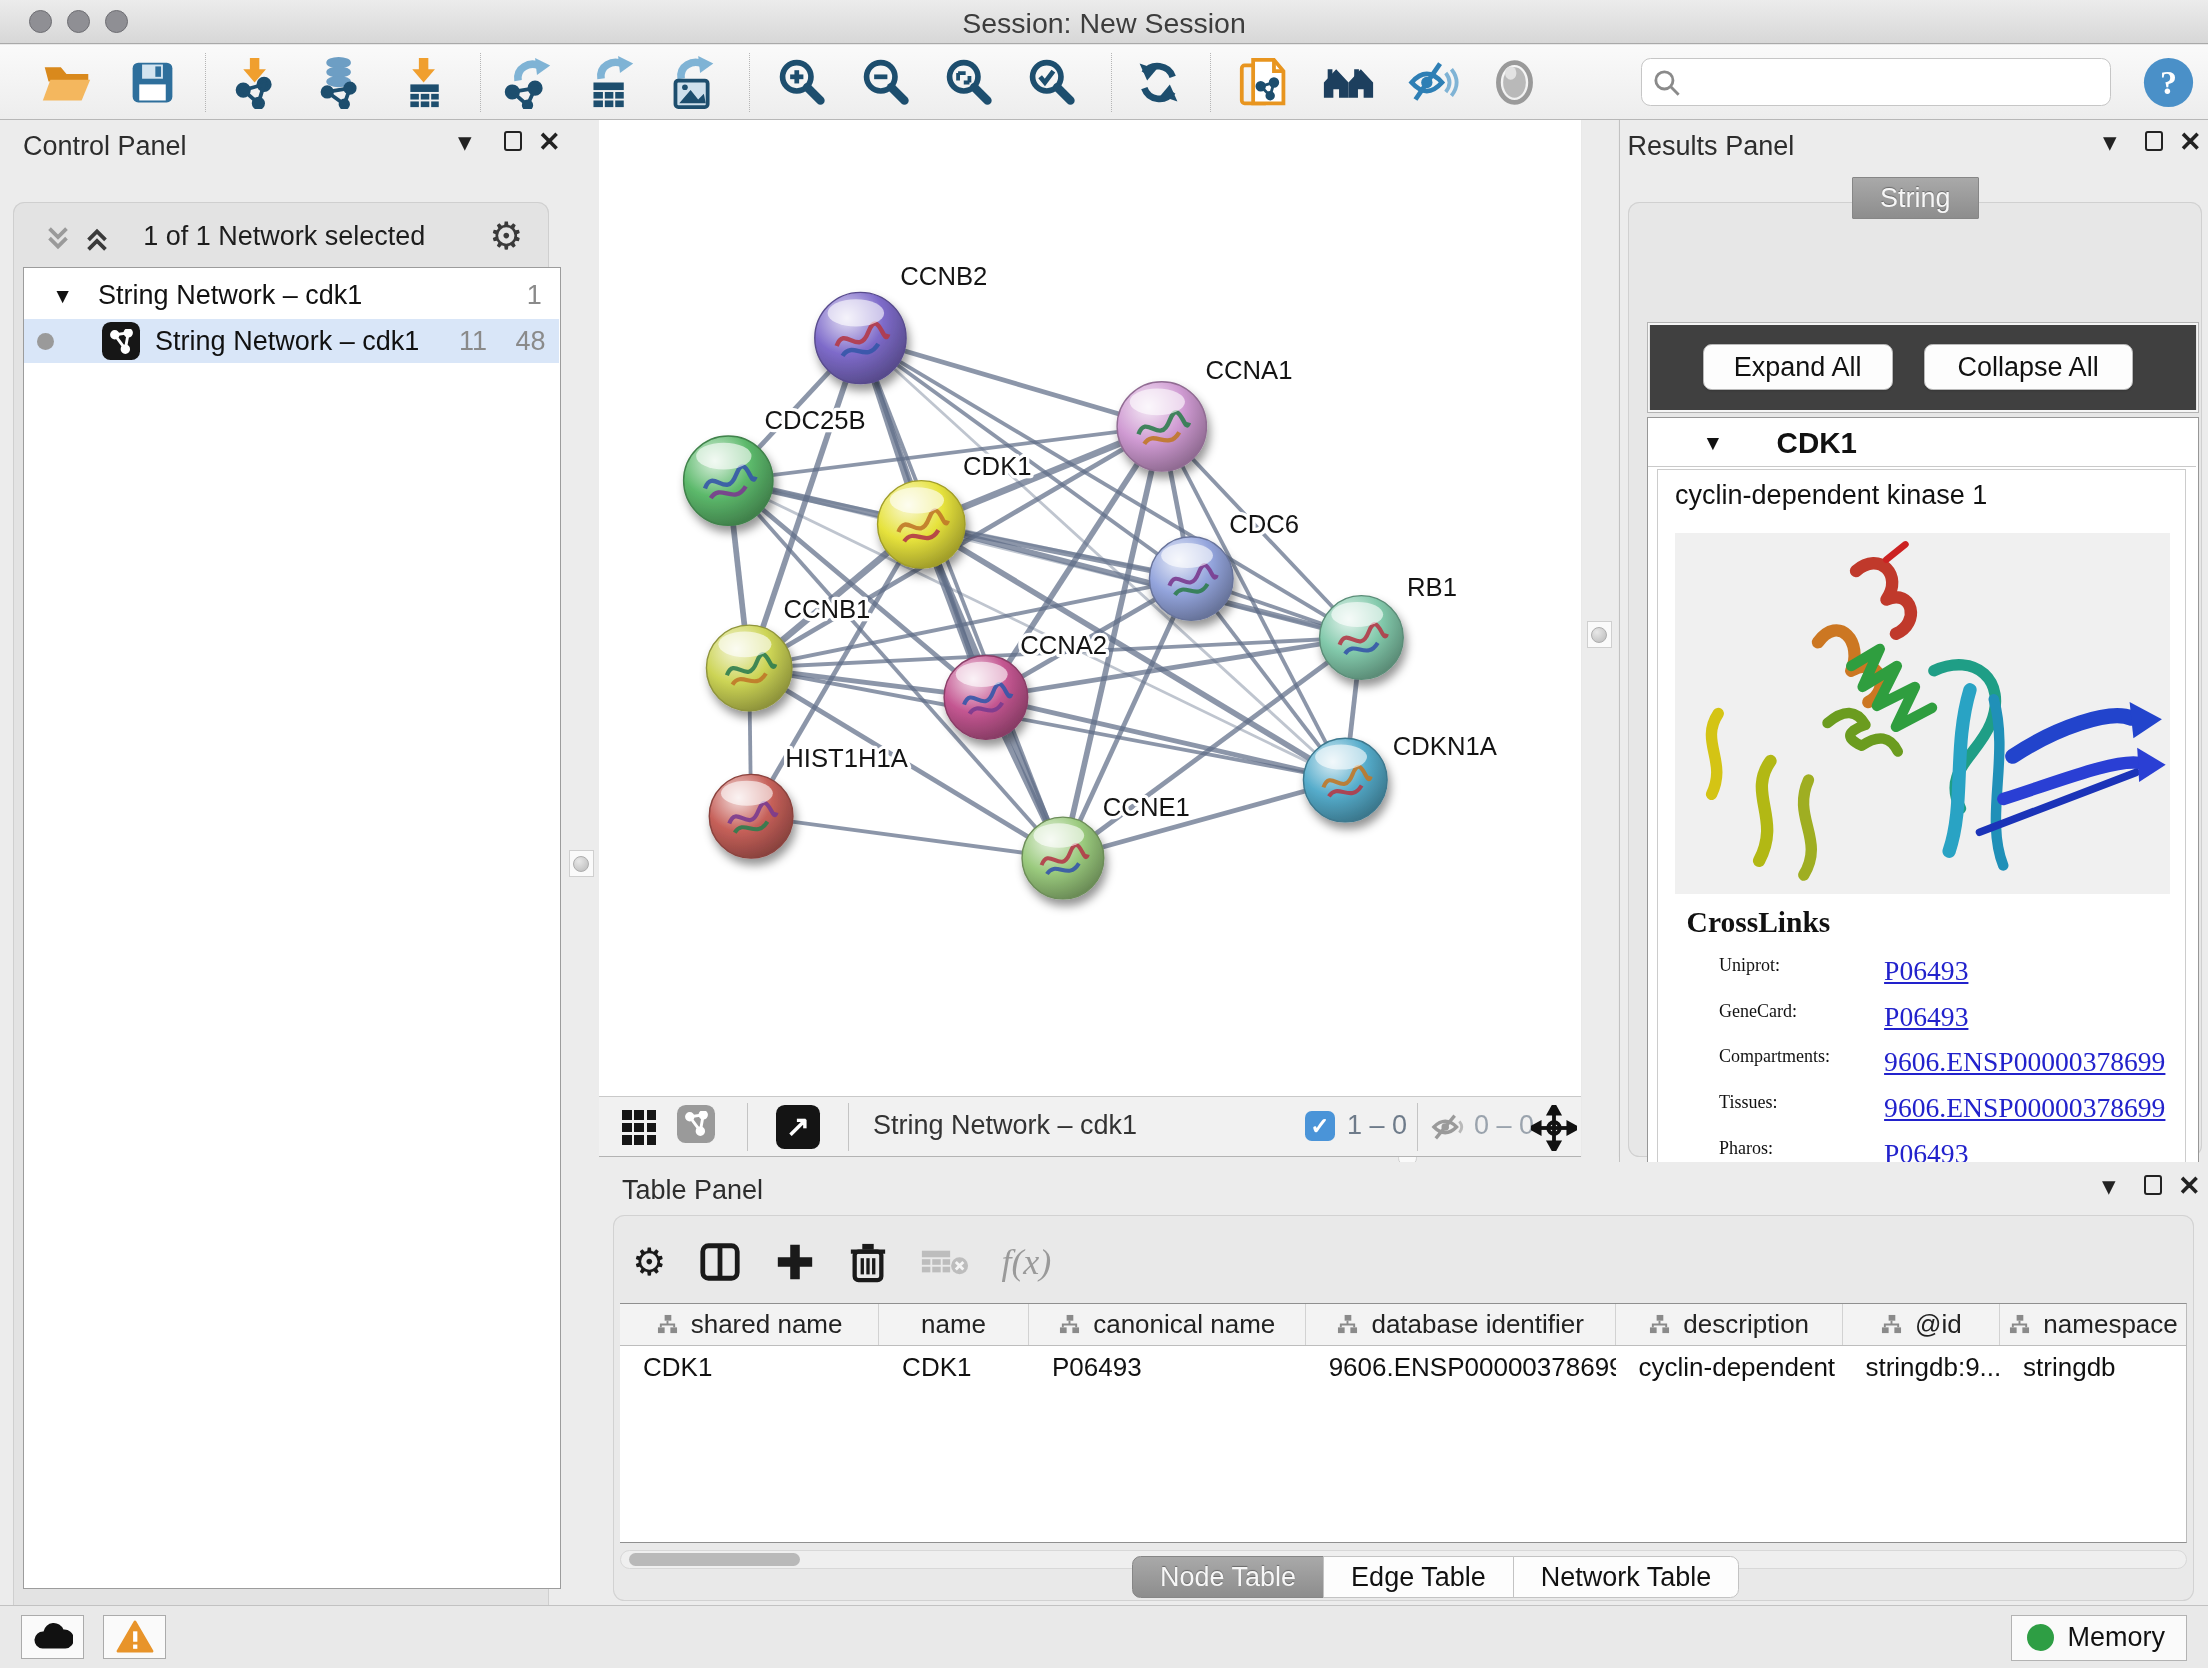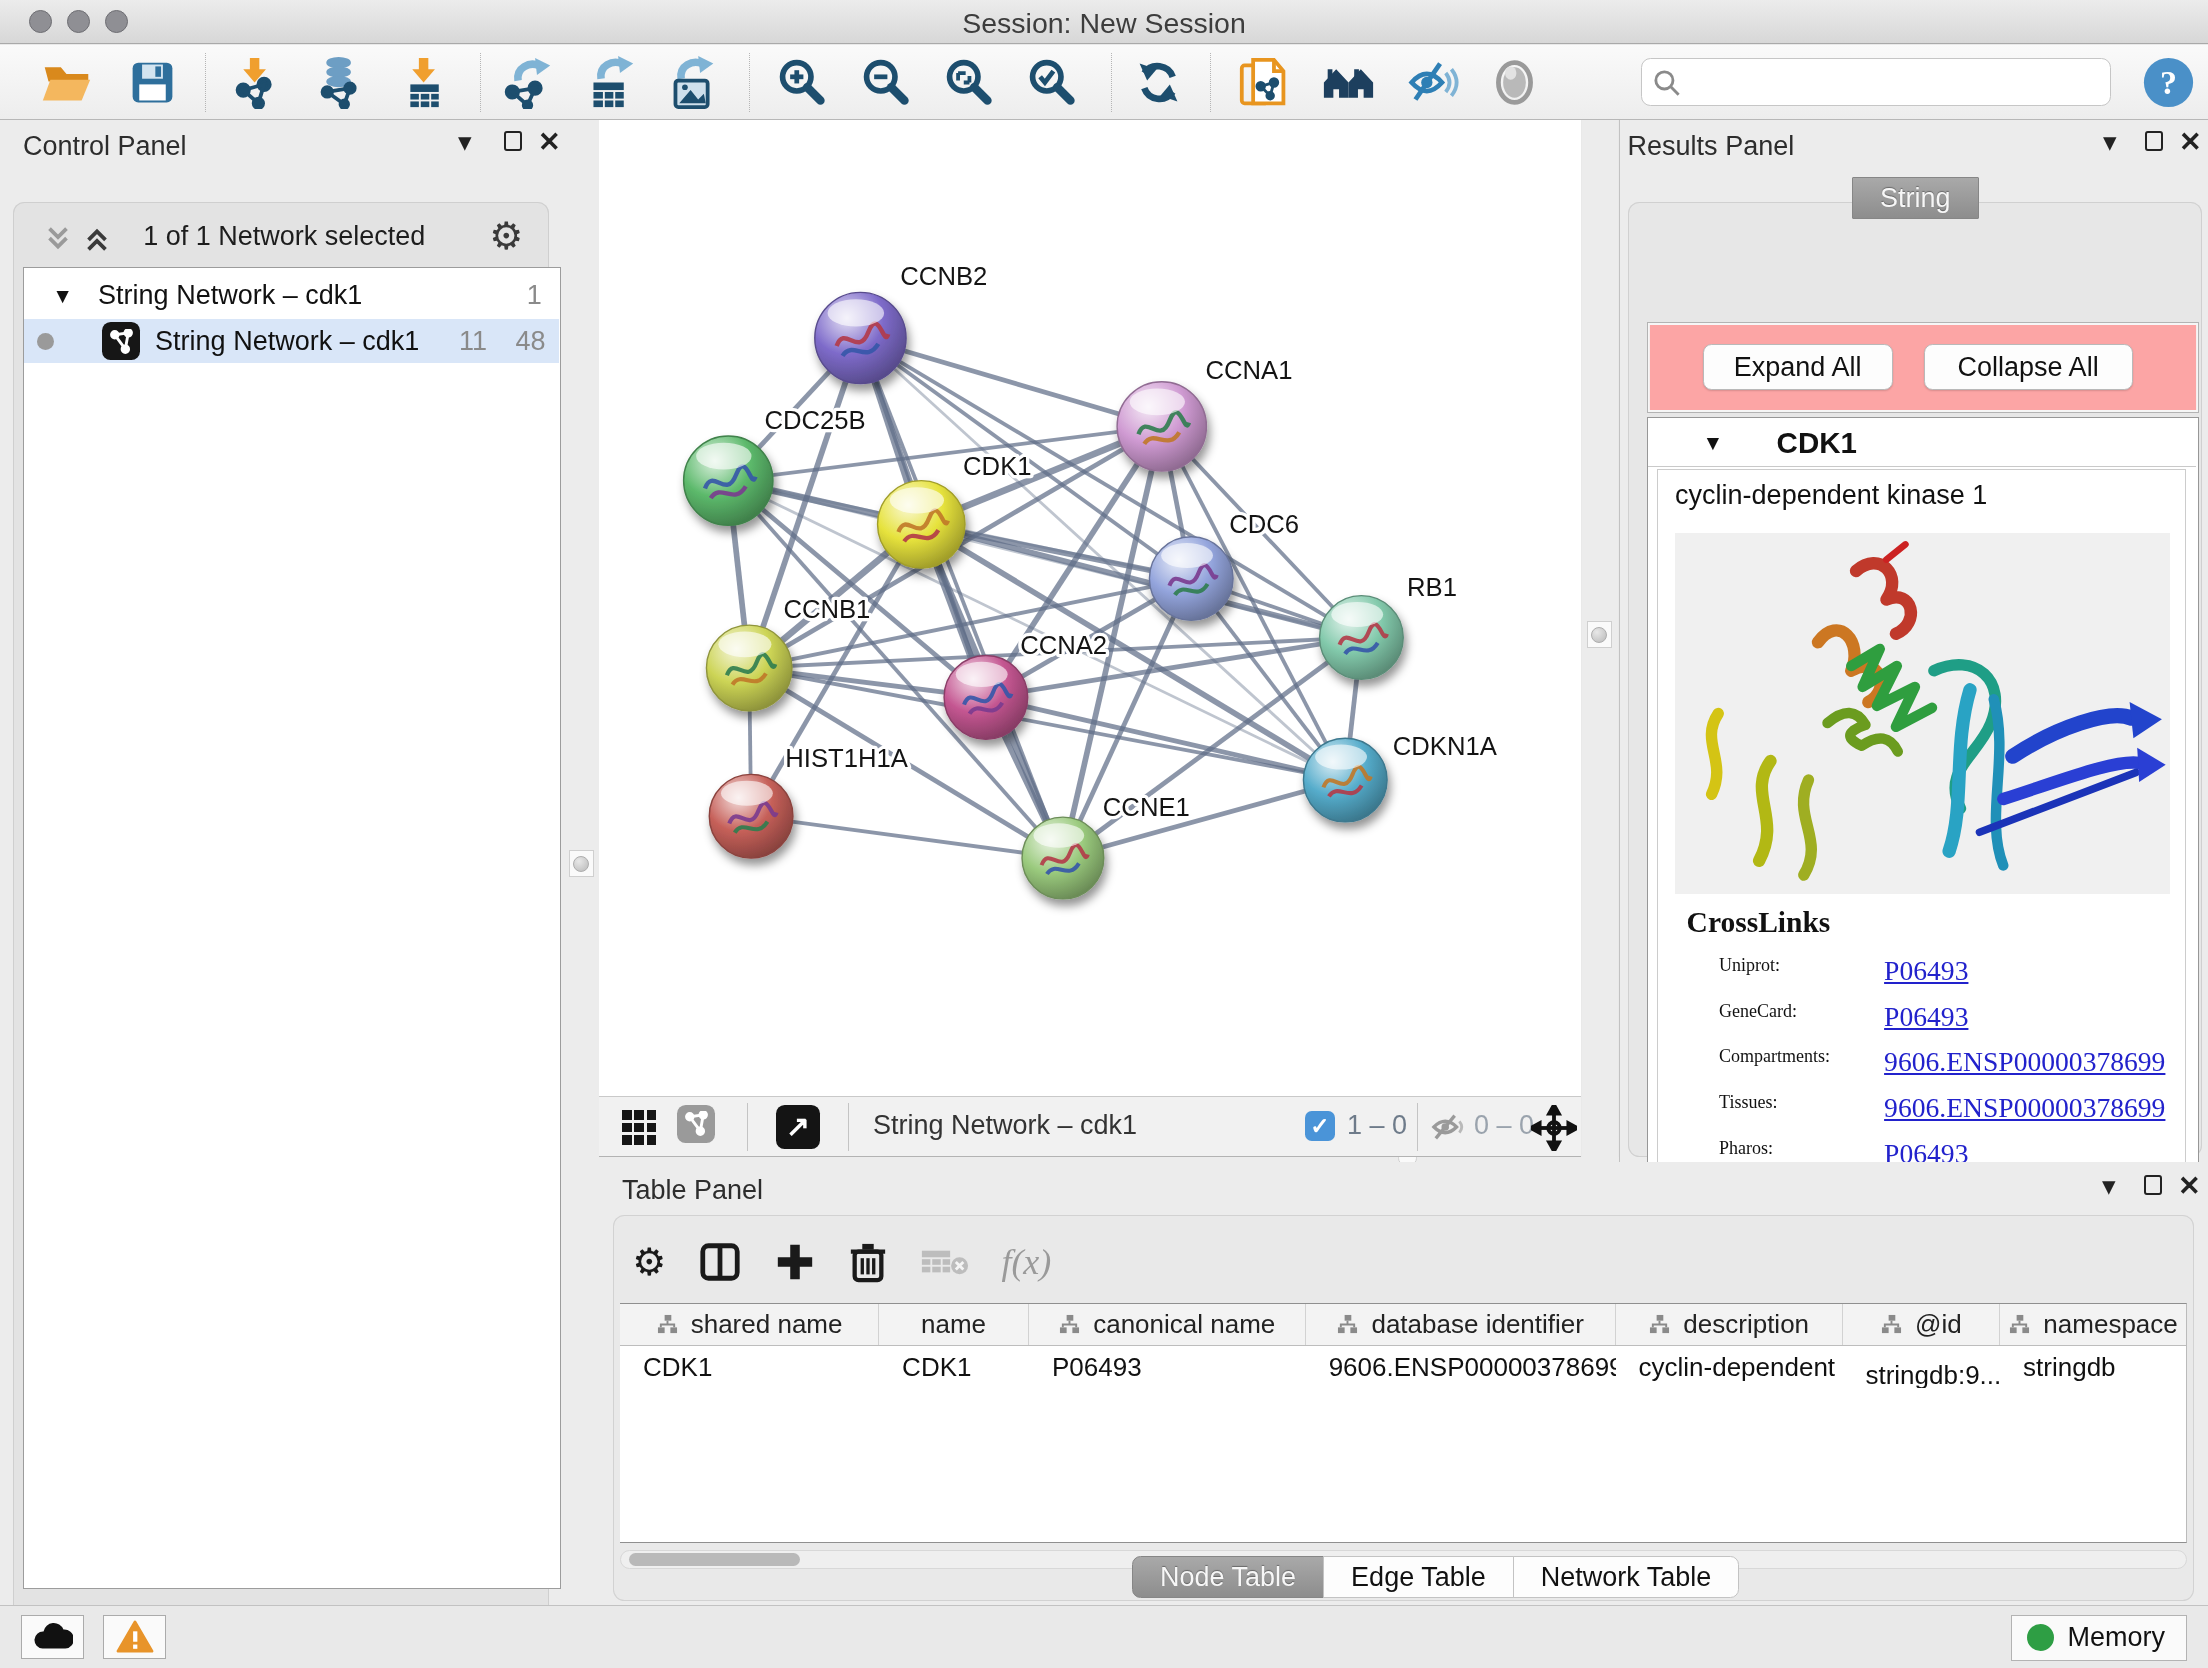--- a/index.html
+++ b/index.html
@@ -64,21 +64,21 @@
   .grid9 span { background:#161616; }
   .blackbox { position:absolute; width:44px; height:44px; background:#141414; border-radius:8.6px; color:#fff;
     font-size:28.5px; font-weight:bold; display:flex; align-items:center; justify-content:center; }
   .checkbox { position:absolute; width:30px; height:30px; background:#4a94d8; border-radius:6.7px; color:#fff;
     font-size:23px; font-weight:bold; display:flex; align-items:center; justify-content:center; }
   .nlabel { font-size:27px; fill:#141414; paint-order:stroke; stroke:#ffffff; stroke-width:7px; stroke-linejoin:round; }
 
   
   .results-panel { position:absolute; left:1619px; top:120px; width:590px; height:1042px; background:#ececec; border-left:1.9px solid #c2c2c2; }
   .rp-inner { position:absolute; left:7.6px; top:82px; width:574px; height:955px; background:#e7e7e7; border-radius:11.4px; box-shadow:inset 0 0 0 1px #d0d0d0; }
-  .expand-box { position:absolute; left:19px; top:120px; width:552px; height:91px; background:#fca5a5; border:1.9px solid #b3b3b3; box-shadow:inset 0 0 0 1.9px #f6f6f6; }
+  .expand-box { position:absolute; left:19px; top:120px; width:552px; height:91px; background:#404040; border:1.9px solid #b3b3b3; box-shadow:inset 0 0 0 1.9px #f6f6f6; }
   .btn { position:absolute; height:46px; background:#fdfdfd; border:1px solid #b9b9b9; border-radius:8.6px;
     font-size:27px; color:#111; display:flex; align-items:center; justify-content:center; cursor:pointer;
     box-shadow:0 1px 1.9px rgba(0,0,0,.15); }
   .cdk-box { position:absolute; left:19px; top:215px; width:552px; height:772px; background:#fff; border:1.9px solid #979797; }
   .cdk-head { position:absolute; left:0; top:0; width:548px; height:49px; border-bottom:1px solid #c9c9c9; }
   .cdk-content { position:absolute; left:9.5px; top:51px; width:529px; height:708px; border:1px solid #ccc; }
   .serif { font-family:"Liberation Serif",serif; }
   .xl-label { font-size:18px; color:#111; }
   .xl-value { font-size:27.6px; color:#2222cc; text-decoration:underline; cursor:pointer; }
 
@@ -820,21 +820,21 @@
             </span>
             <span>namespace</span>
           </div>
       </div>
       <div class="tbl-row">
         <div class="td" style="width:265px;">CDK1</div>
         <div class="td" style="width:153px;">CDK1</div>
         <div class="td" style="width:283px;">P06493</div>
         <div class="td" style="width:317px;">9606.ENSP00000378699</div>
         <div class="td" style="width:232px;">cyclin-dependent ...</div>
-        <div class="td" style="width:161px;margin-top:8px;">stringdb:9...</div>
+        <div class="td" style="width:161px;">stringdb:9...</div>
         <div class="td" style="width:190px;">stringdb</div>
       </div>
     </div>
 
     <div class="hscroll">
         <div class="hthumb"></div>
       </div>
   </div>
 
   <div class="tabbar" style="left:533px; top:394px;">

